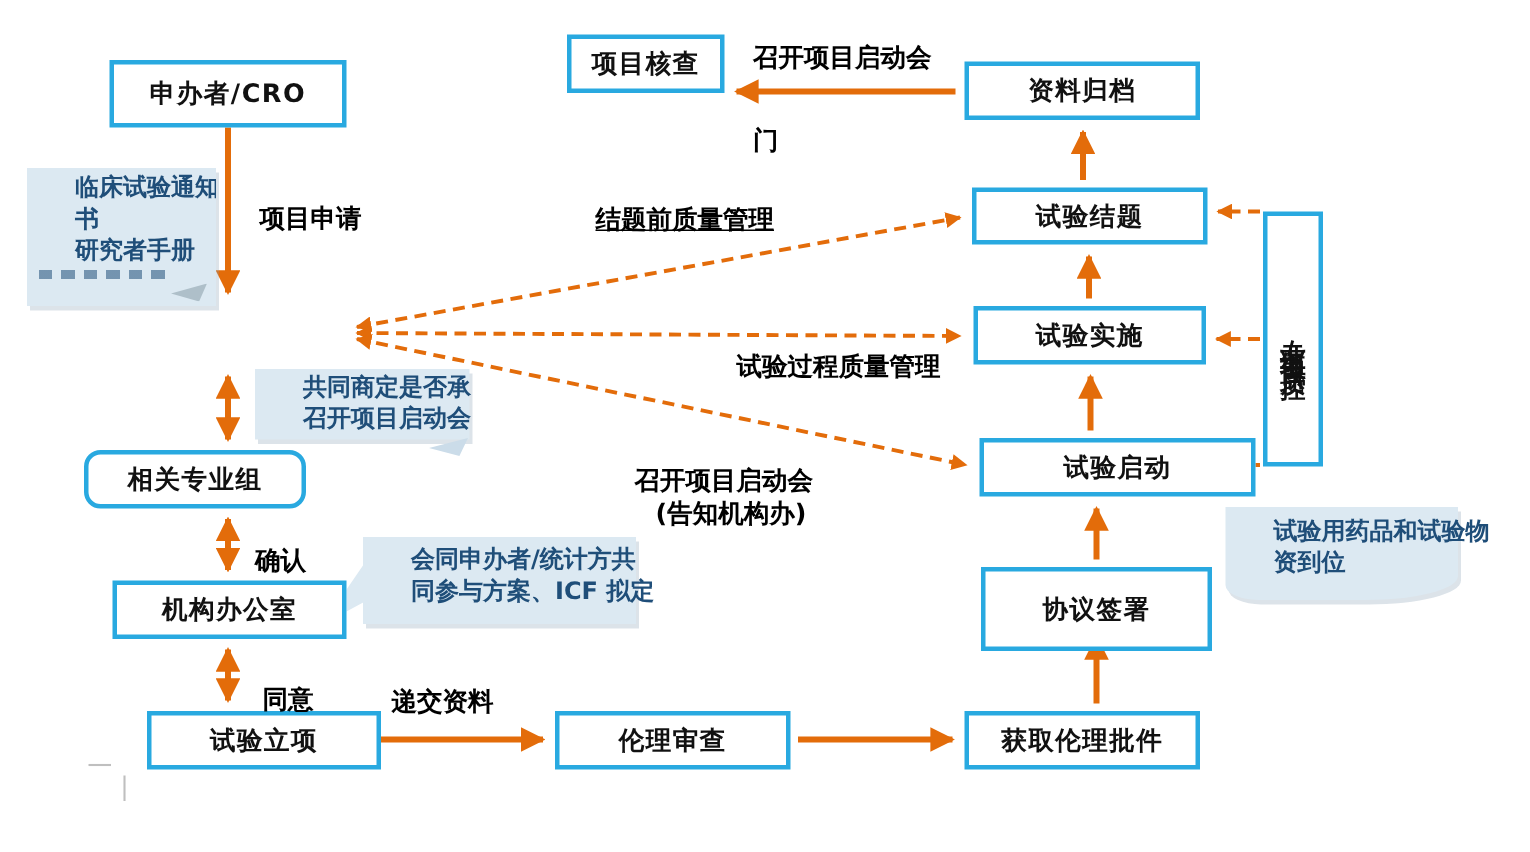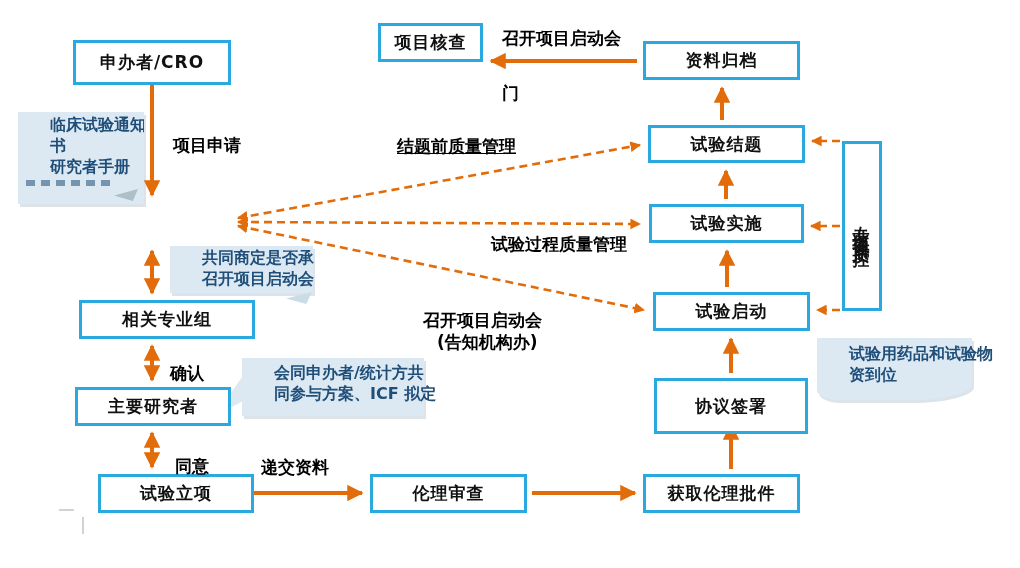--- a/index.html
+++ b/index.html
@@ -74,27 +74,27 @@
     <line class="da" x1="840" y1="226" x2="811" y2="226" marker-end="url(#mE)"></line>
     <line class="da" x1="840" y1="310" x2="817" y2="310" marker-end="url(#mE)"></line>
 
     <line class="crop" x1="59" y1="510" x2="74" y2="510"></line>
     <line class="crop" x1="83" y1="517" x2="83" y2="534"></line>
 
     <polygon class="tailpoly" points="212,419 247,368 262,392"></polygon>
   </svg>
 
   <div class="box" style="left:73px;top:40px;width:158px;height:45px;">申办者/CRO</div>
-  <div class="box" style="left:79px;top:300px;width:176px;height:39px;">相关专业组</div>
-  <div class="box" style="left:75px;top:387px;width:156px;height:39px;">主要研究者</div>
+  <div class="box" style="left:56px;top:300px;width:148px;height:39px;border-radius:11px;">相关专业组</div>
+  <div class="box" style="left:75px;top:387px;width:156px;height:39px;">机构办公室</div>
   <div class="box" style="left:74px;top:474px;width:156px;height:39px;margin-left:24px;">试验立项</div>
   <div class="box" style="left:370px;top:474px;width:157px;height:39px;">伦理审查</div>
   <div class="box" style="left:643px;top:474px;width:157px;height:39px;">获取伦理批件</div>
   <div class="box" style="left:654px;top:378px;width:154px;height:56px;">协议签署</div>
-  <div class="box" style="left:653px;top:292px;width:157px;height:39px;">试验启动</div>
+  <div class="box" style="left:653px;top:292px;width:184px;height:39px;">试验启动</div>
   <div class="box" style="left:649px;top:204px;width:155px;height:39px;">试验实施</div>
   <div class="box" style="left:648px;top:125px;width:157px;height:38px;">试验结题</div>
   <div class="box" style="left:643px;top:41px;width:157px;height:39px;">资料归档</div>
   <div class="box" style="left:378px;top:23px;width:105px;height:39px;">项目核查</div>
   <div class="box vbox" style="left:842px;top:141px;width:40px;height:170px;">专业组项目质控</div>
 
   <div class="lbl" style="left:173px;top:134px;">项目申请</div>
   <div class="lbl" style="left:502px;top:27px;">召开项目启动会</div>
   <div class="lbl" style="left:502px;top:82px;">门</div>
   <div class="lbl" style="left:397px;top:135px;text-decoration:underline;">结题前质量管理</div>

